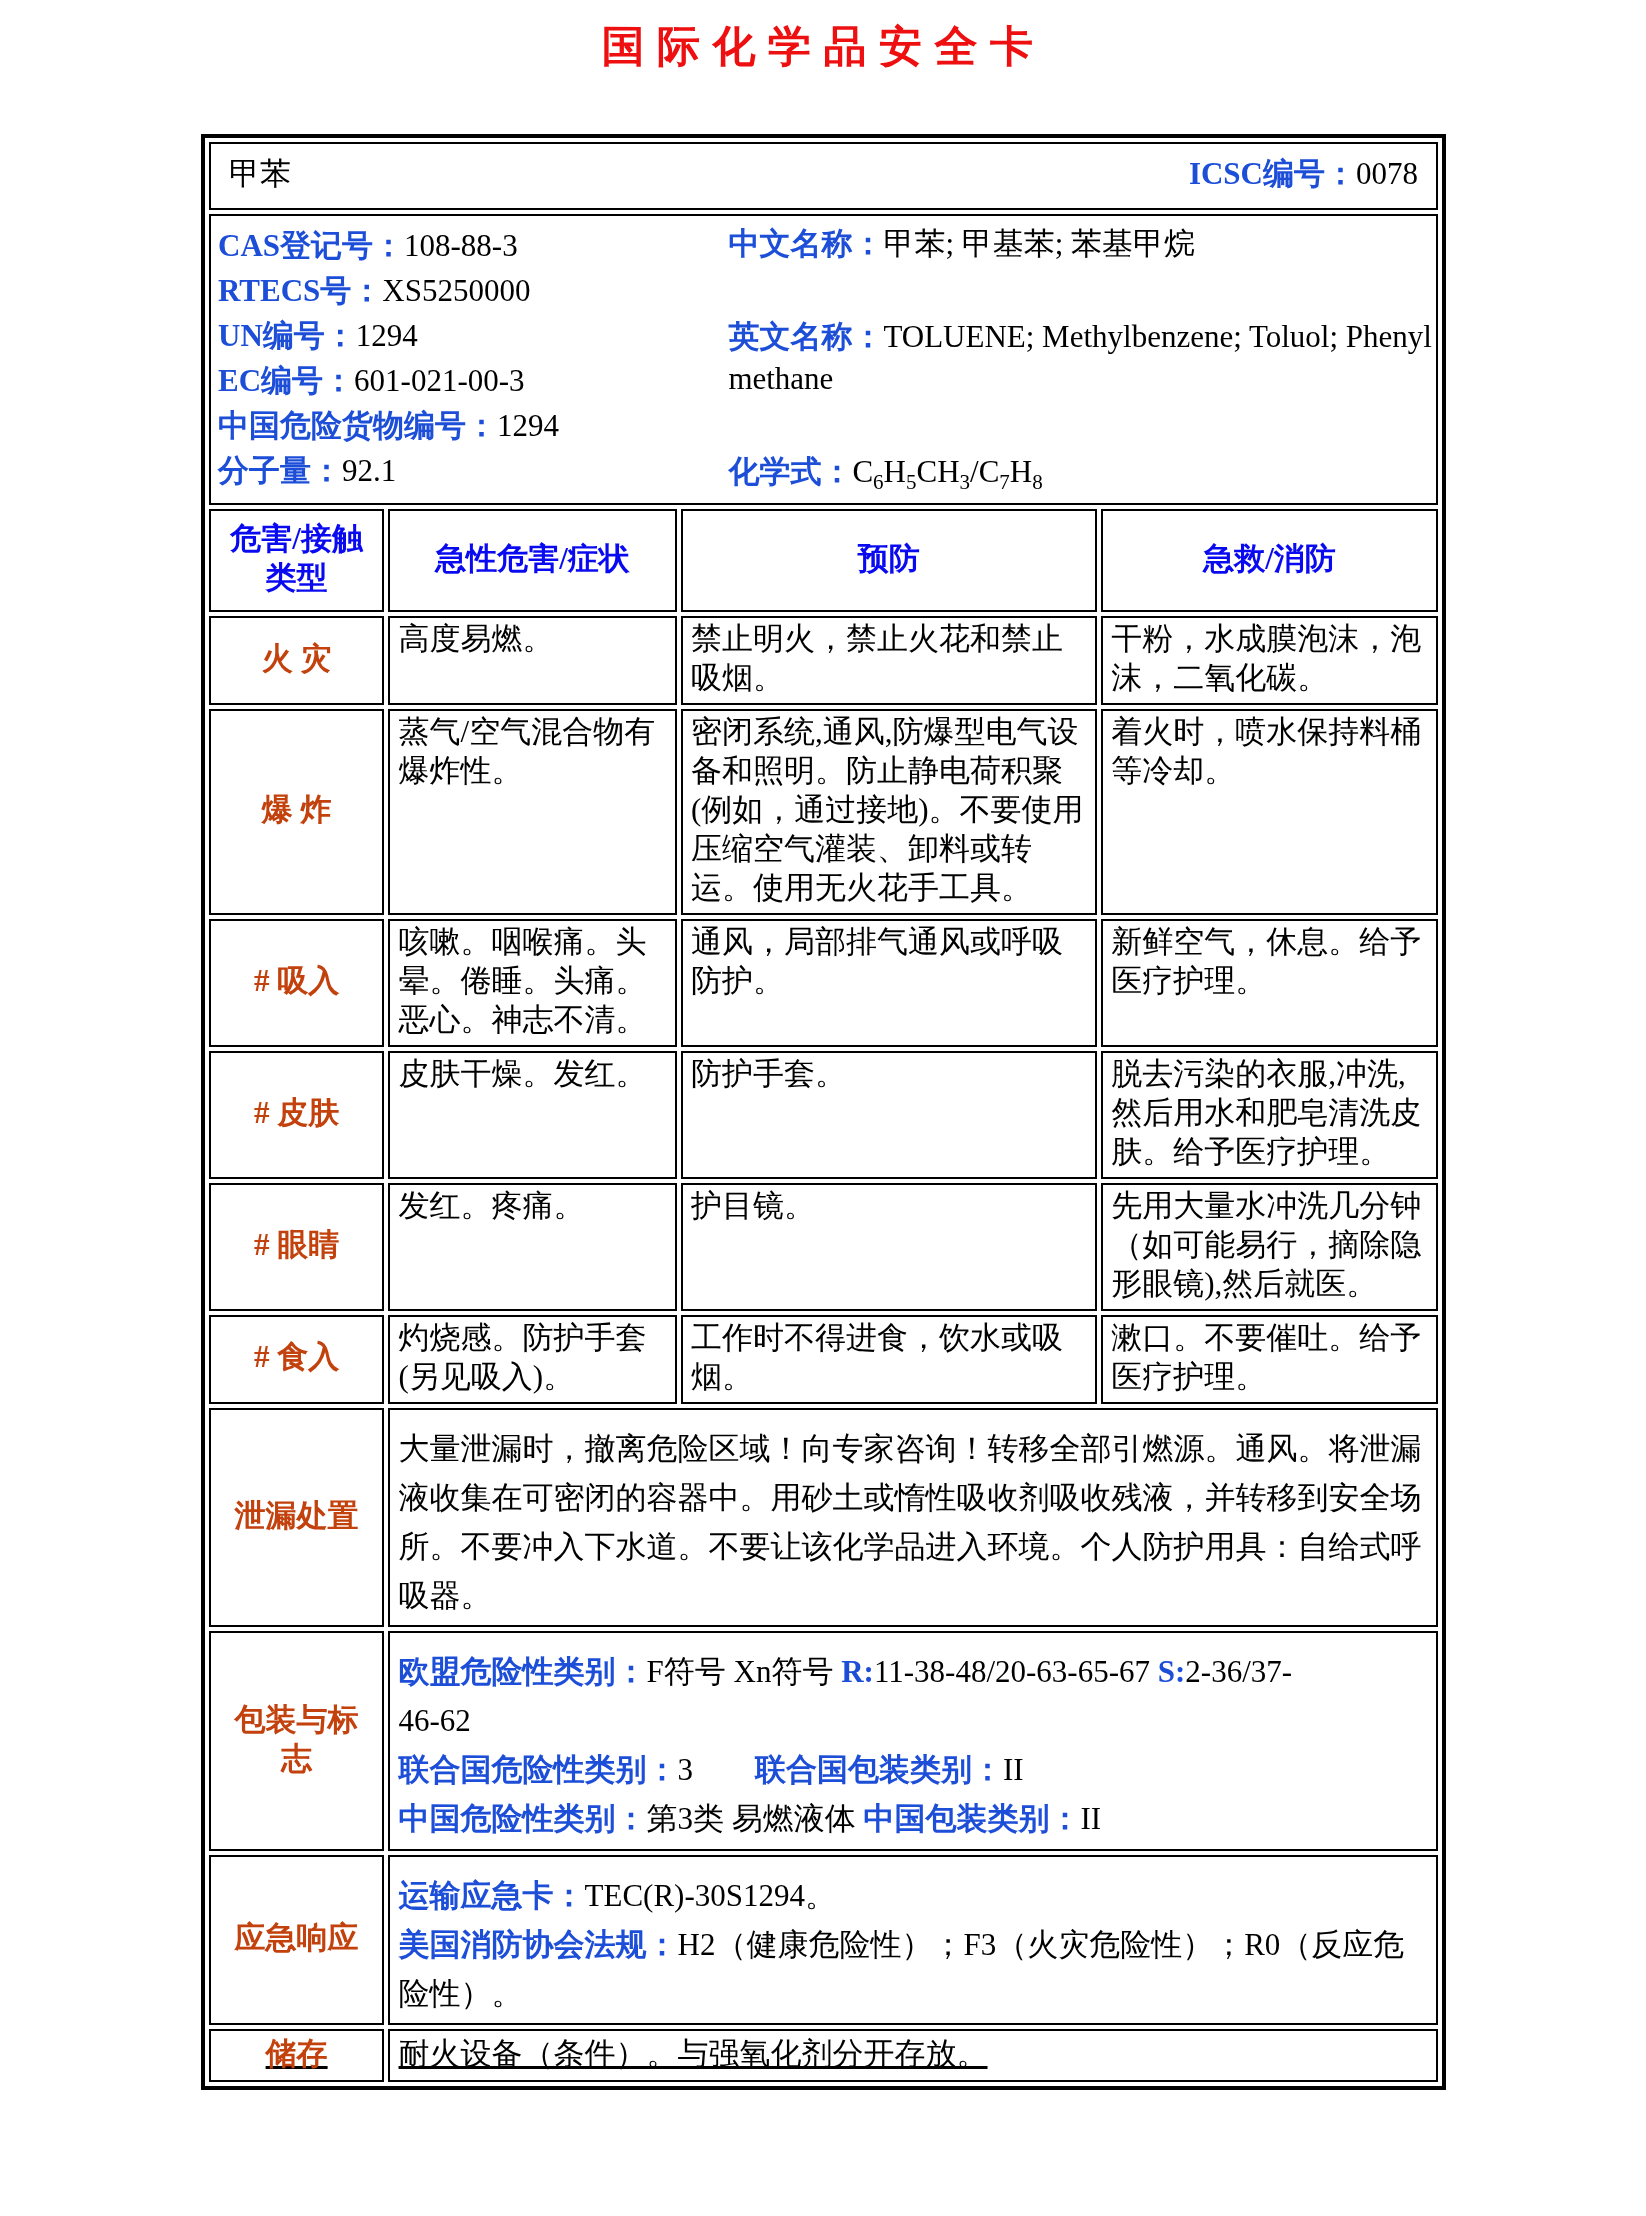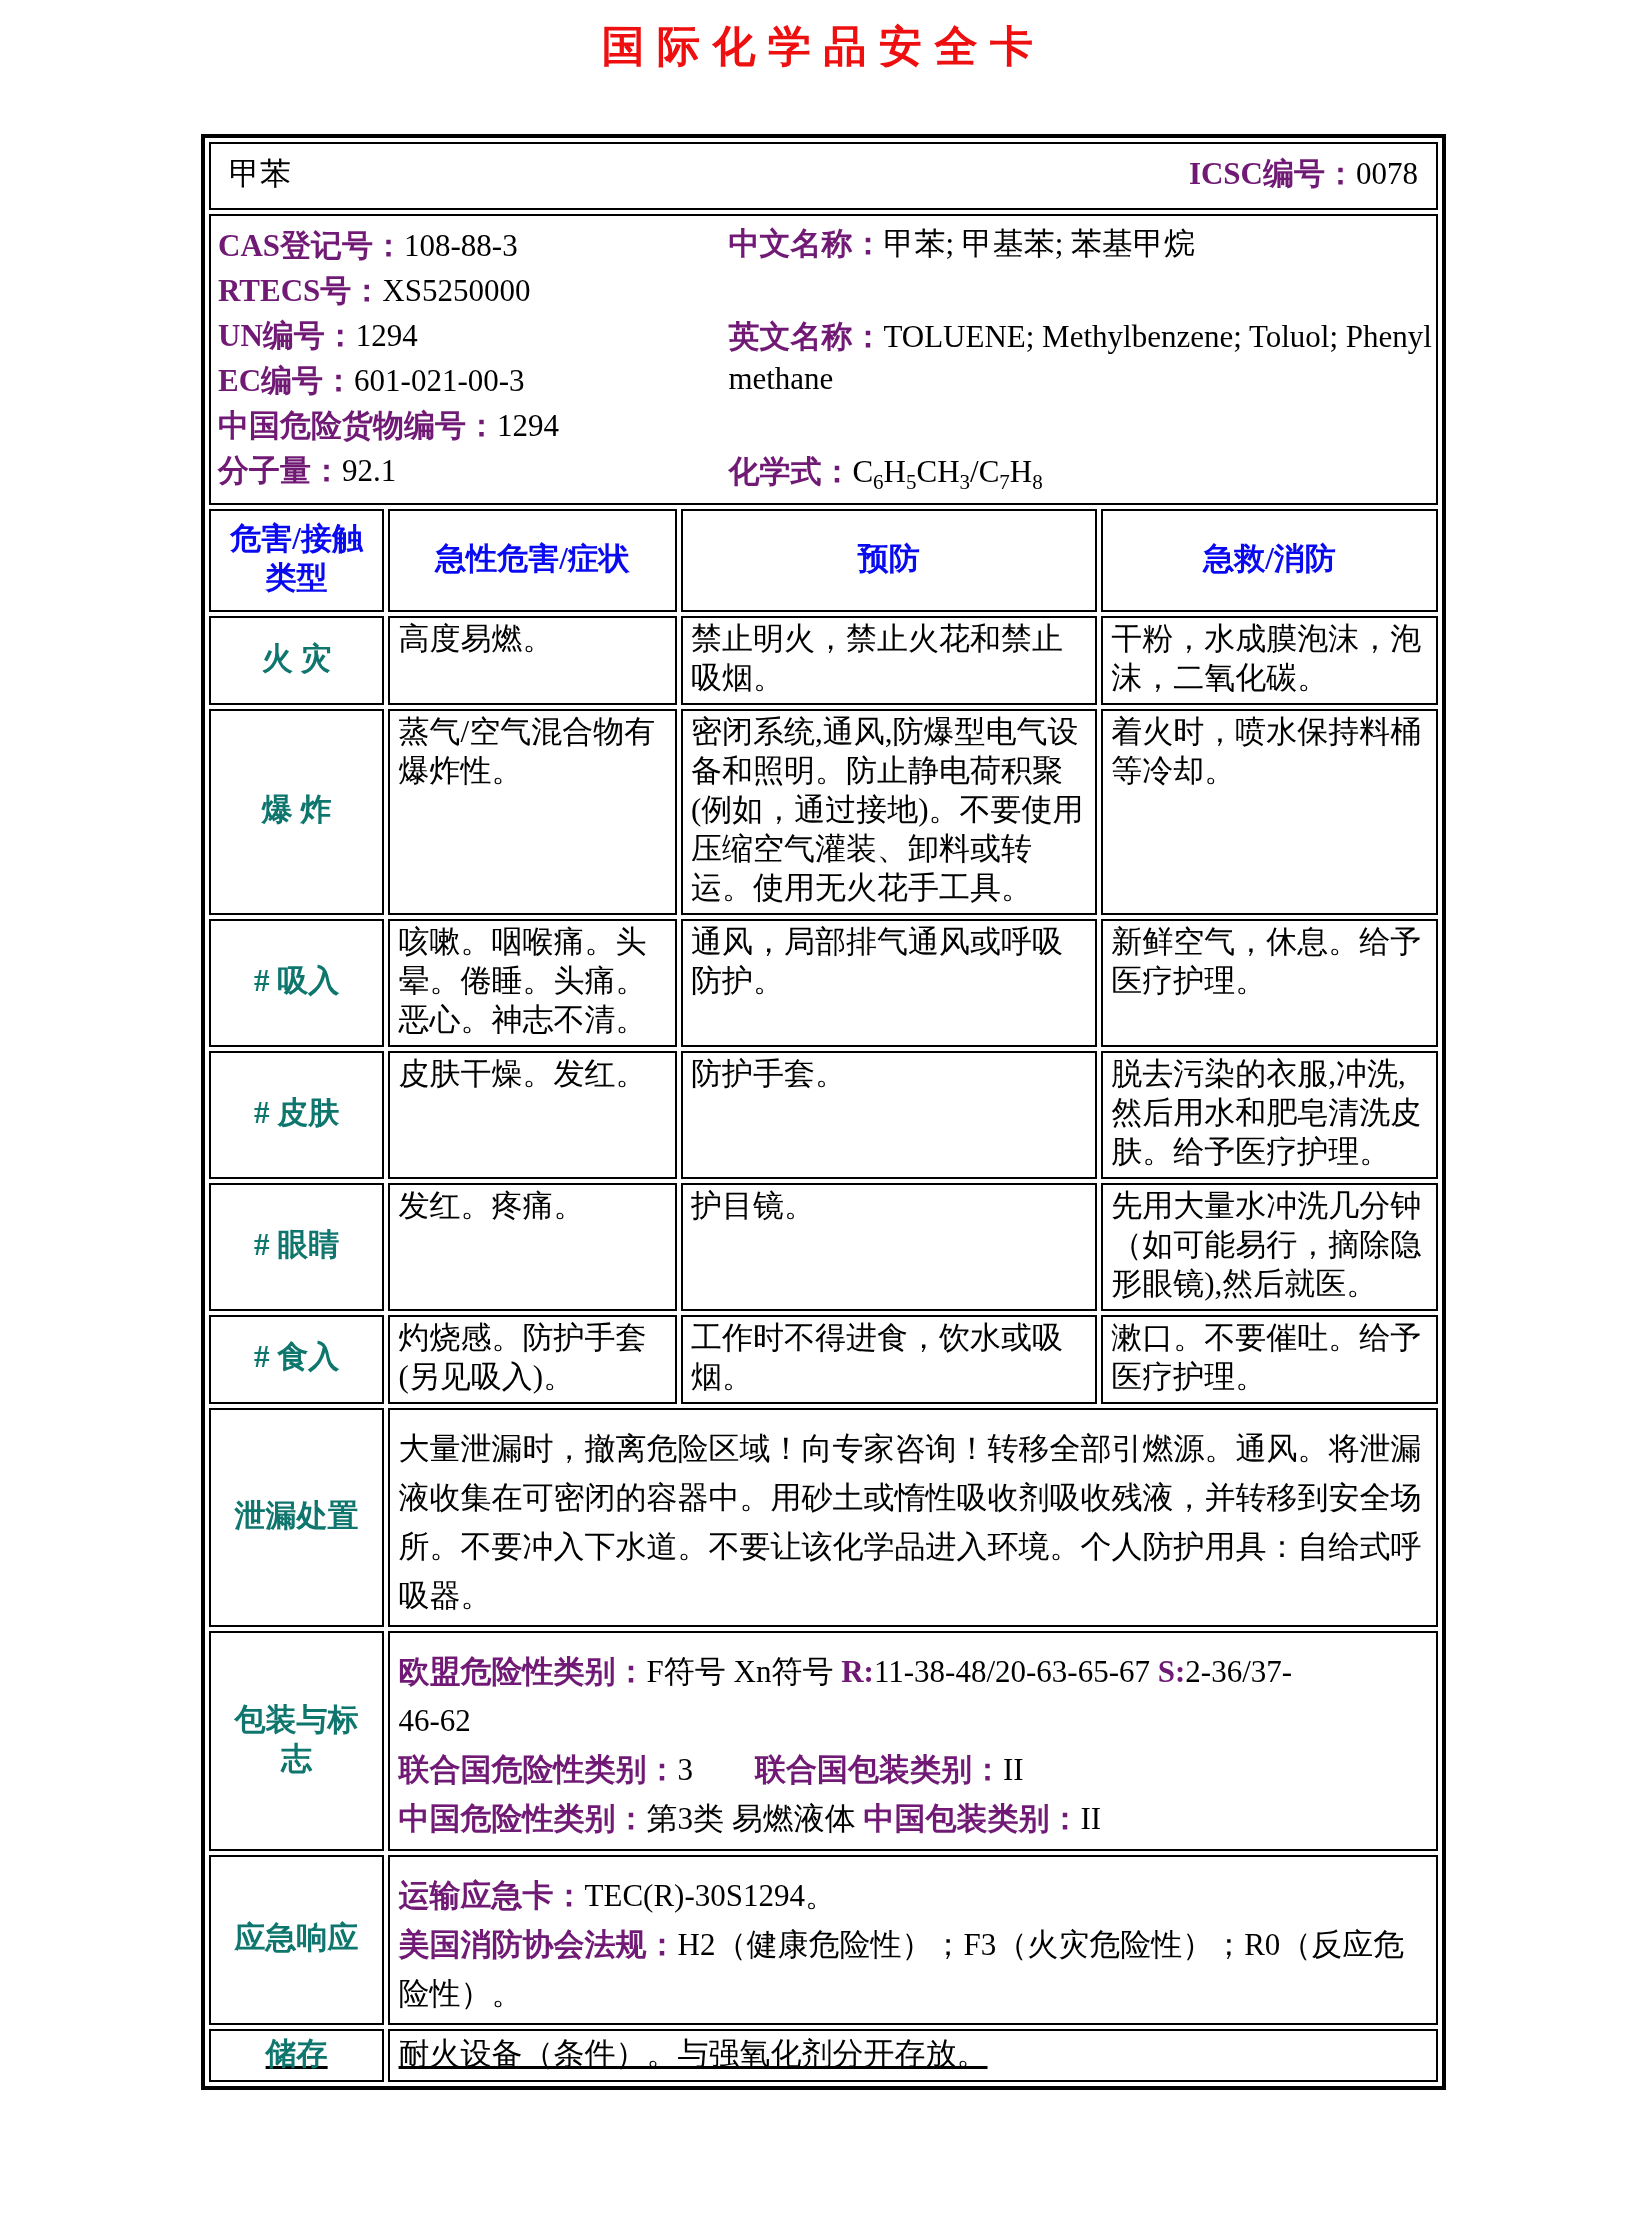--- a/index.html
+++ b/index.html
@@ -20,21 +20,21 @@
     border-collapse:separate;border-spacing:4.2px;
     table-layout:fixed;
   }
   td{
     border:2.1px solid #000;
     padding:1.4px 8.3px 5.6px 8.3px;
     vertical-align:top;
     font-size:31px;line-height:39px;
     word-break:break-all;
   }
-  .lbl{color:#701a75;font-weight:bold;}
+  .lbl{color:#1d4ed8;font-weight:bold;}
   .txt{color:#000;}
   sub{font-size:21px;line-height:0;}
 
   
   td.card-header{height:57px;vertical-align:middle;text-align:center;}
   .hdr-flex{display:flex;justify-content:space-between;align-items:center;padding:0 9.7px;}
 
   
   td.ids-cell{padding:7px 2.8px 9.7px 7px;}
   .ids-flex{display:flex;}
@@ -44,21 +44,21 @@
   .ids-right .id-line{line-height:42px;}
 
   
   td.hhead{
     height:92px;vertical-align:middle;text-align:center;
     color:#0a0af0;font-weight:bold;white-space:pre-line;
   }
   
   td.type-cell{
     vertical-align:middle;text-align:center;
-    color:#0f766e;font-weight:bold;
+    color:#c2410c;font-weight:bold;
   }
   tr.row-fire{height:76px;}
   tr.row-contact{height:76px;}
   tr.row-ingestion{height:76px;}
 
   
   td.section-cell{line-height:49px;padding-top:14px;}
   td.section-cell .spara{line-height:49px;}
   tr.srow-storage td.section-cell{vertical-align:middle;padding-top:1.4px;}
   tr.srow-storage td.section-cell .spara{line-height:39px;}

